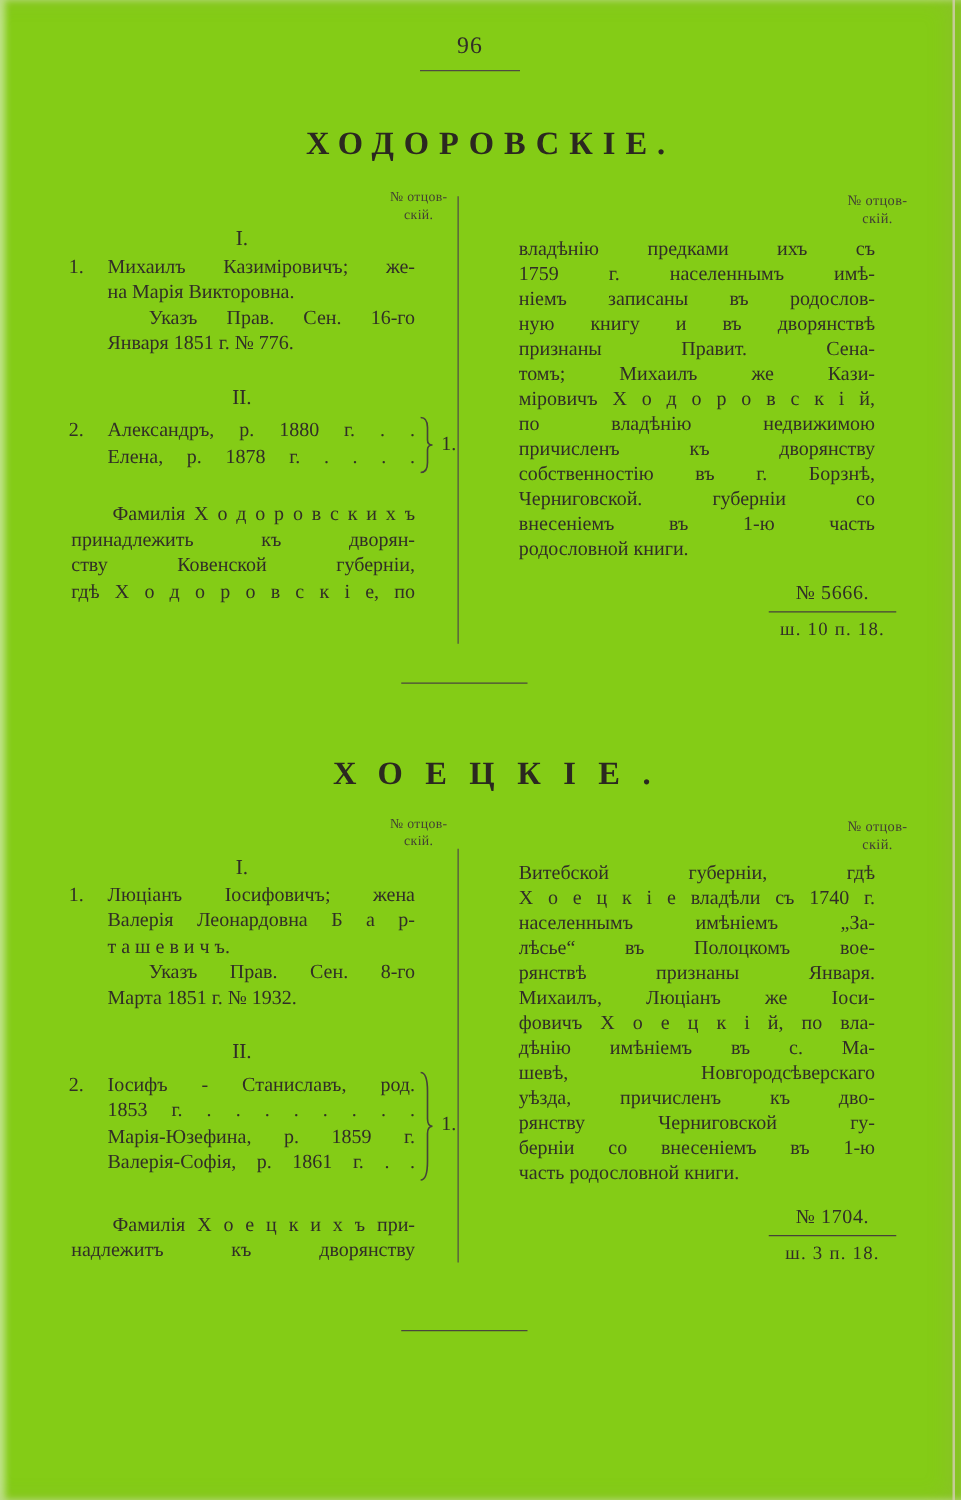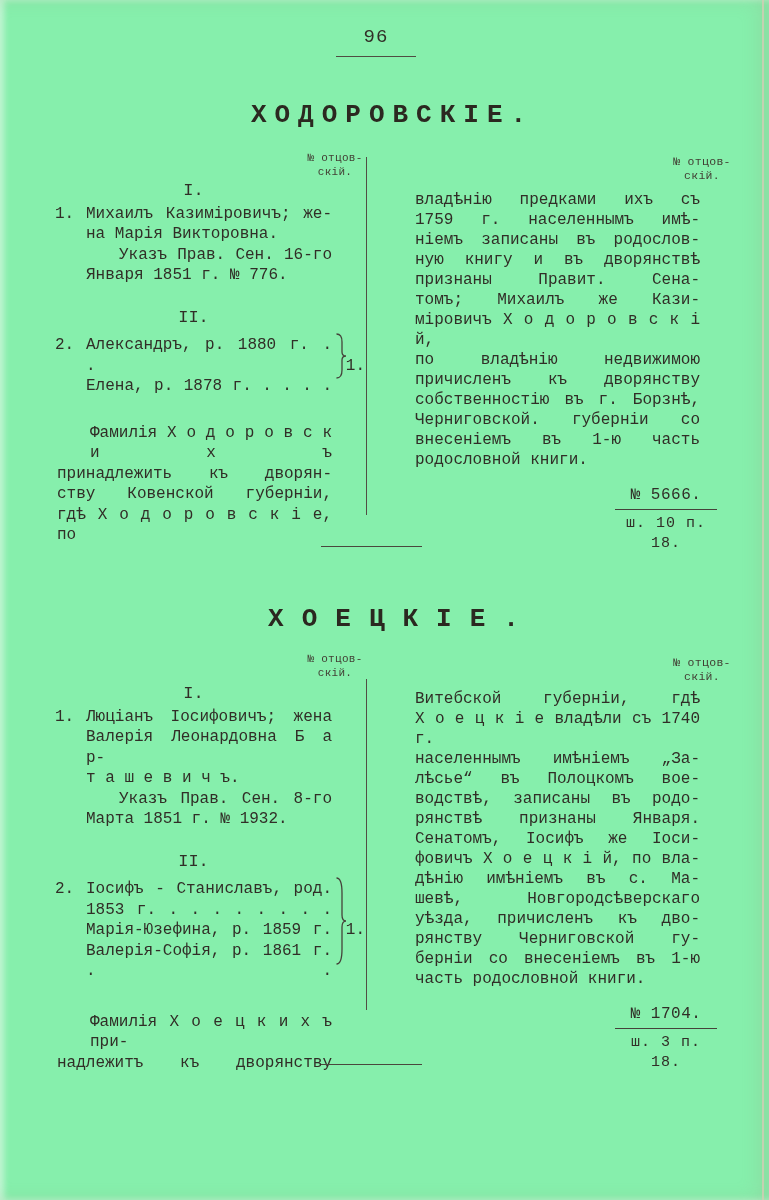--- a/index.html
+++ b/index.html
@@ -1,22 +1,22 @@
 <!DOCTYPE html>
 <html><head>
 <meta charset="utf-8">
 <style>
   html,body{margin:0;padding:0;background:#888;}
   #page{
     position:relative;
     width:769px;height:1200px;
     margin:0 auto;
-    background:#86efac;
+    background:#84cc16;
     overflow:hidden;
-    font-family:Liberation Mono, monospace;
+    font-family:Liberation Serif, serif;
     color:#312e27;
     box-shadow:inset -10px 0 18px rgba(160,150,120,.18), inset 4px 0 6px rgba(255,255,255,.5);
   }
   .edge-right{position:absolute;top:0;bottom:0;left:762px;width:2px;background:#d3ccb4;opacity:.8;}
 
   
   .pageno{
     position:absolute;top:26px;left:336px;width:80px;
     text-align:center;font-size:19px;letter-spacing:1px;
     padding-bottom:8px;border-bottom:1.5px solid #4f4c42;
@@ -202,23 +202,22 @@
         <div class="line just">надлежитъ къ дворянству</div>
       </div>
   </div>
 
   <div class="col cr c2r">
     <div>
         <div class="line just">Витебской губерніи, гдѣ</div>
         <div class="line just">Х о е ц к і е владѣли съ 1740 г.</div>
         <div class="line just">населеннымъ имѣніемъ „За-</div>
         <div class="line just">лѣсье“ въ Полоцкомъ вое-</div>
-        <div class="line just">водствѣ, записаны въ родо-</div>
         <div class="line just">рянствѣ признаны Января.</div>
-        <div class="line just">Сенатомъ, Іосифъ же Іоси-</div>
+        <div class="line just">Михаилъ, Люціанъ же Іоси-</div>
         <div class="line just">фовичъ Х о е ц к і й, по вла-</div>
         <div class="line just">дѣнію имѣніемъ въ с. Ма-</div>
         <div class="line just">шевѣ, Новгородсѣверскаго</div>
         <div class="line just">уѣзда, причисленъ къ дво-</div>
         <div class="line just">рянству Черниговской гу-</div>
         <div class="line just">берніи со внесеніемъ въ 1-ю</div>
         <div class="line">часть родословной книги.</div>
       </div>
     <div class="ref">
       <div class="refnum">№ 1704.</div>

